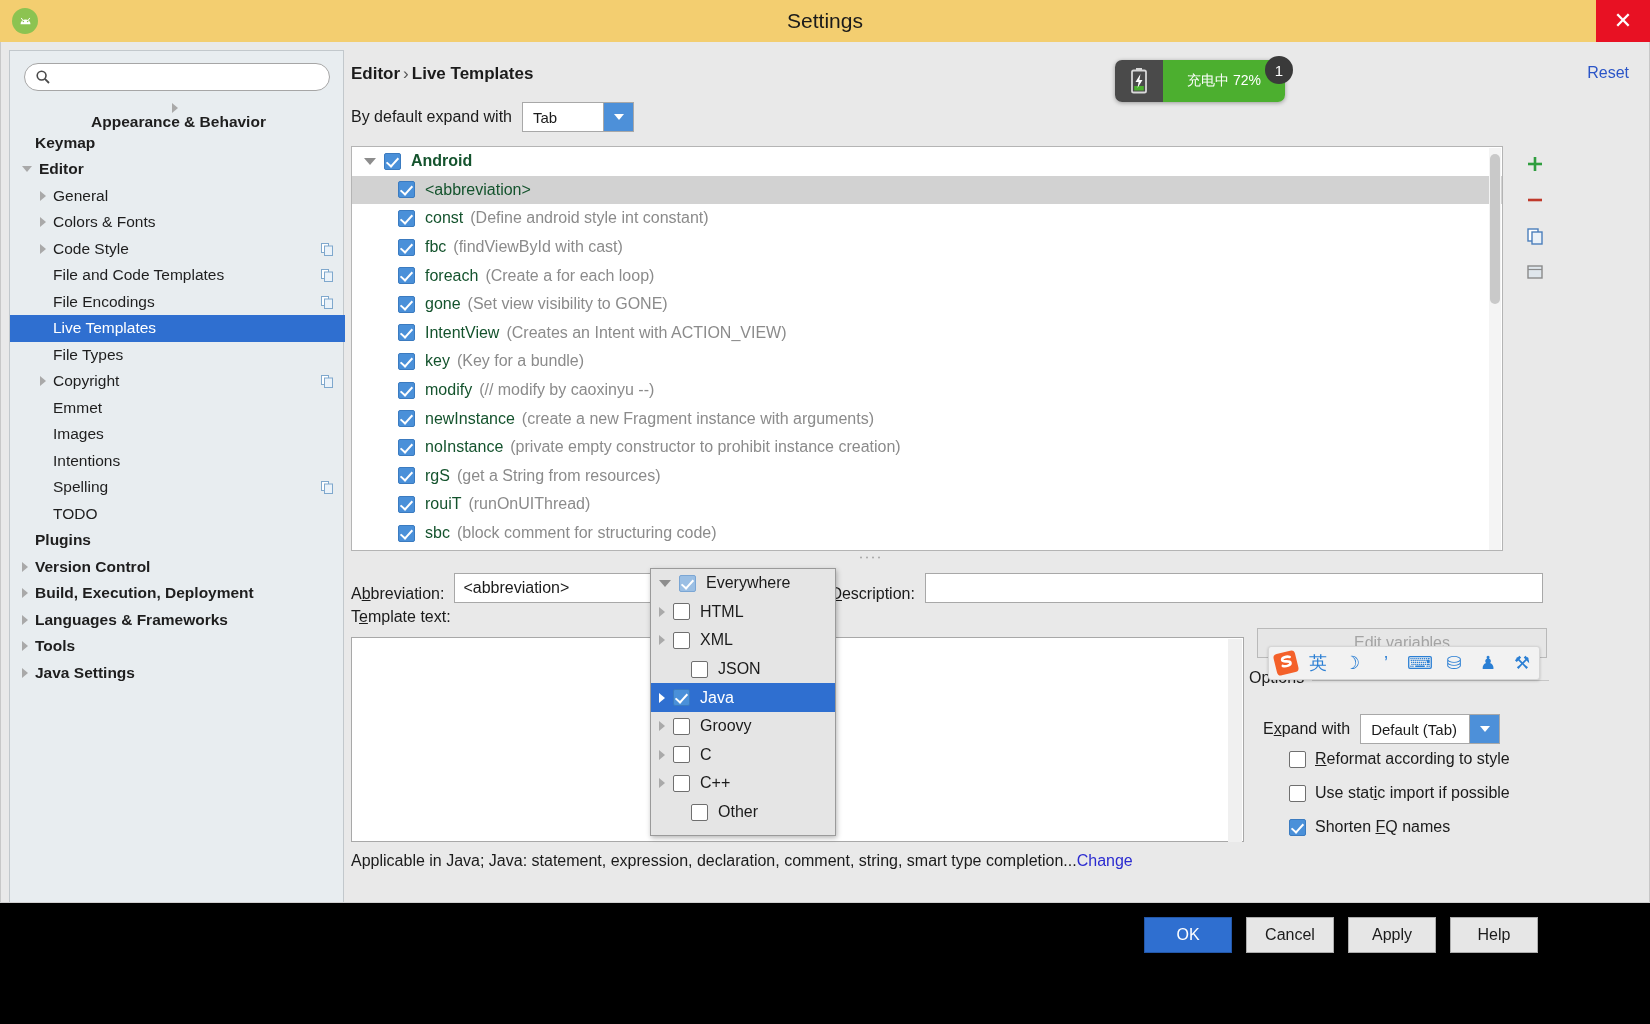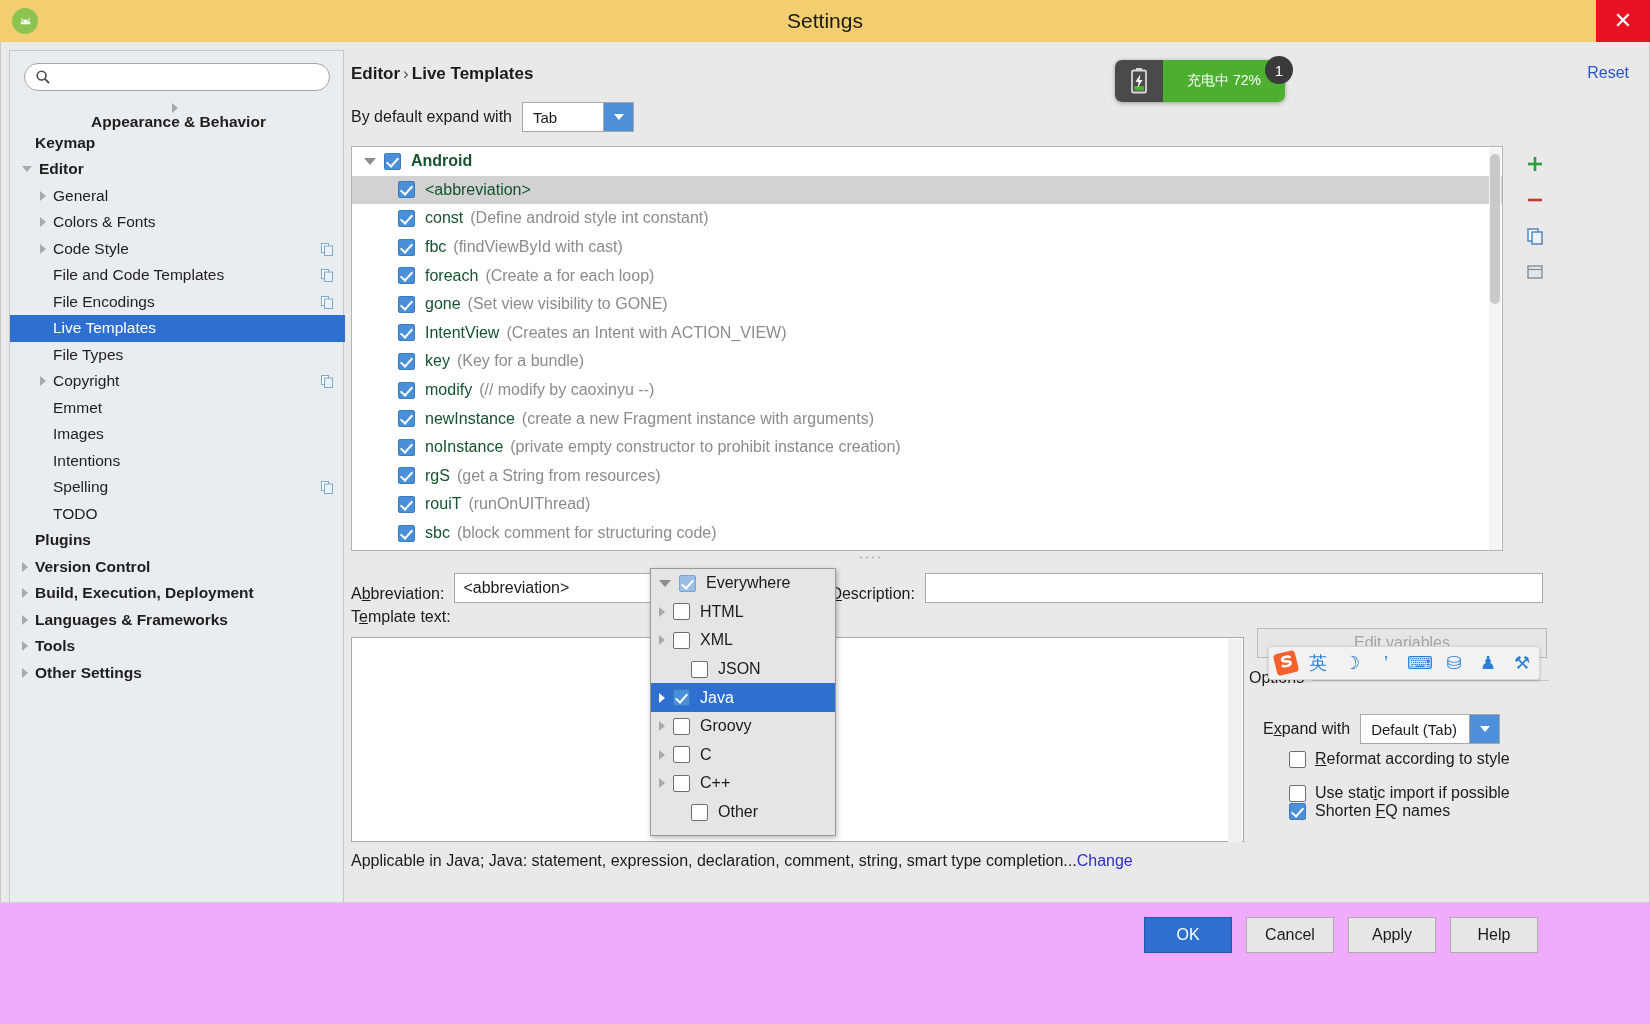--- a/index.html
+++ b/index.html
@@ -243,21 +243,21 @@
   .lrow2.sel .tw { border-left-color:#ffffff; }
   .lrow2 .twd {
     width:0;height:0; margin-right:8px; flex:0 0 auto;
     border-left:6px solid transparent;border-right:6px solid transparent;border-top:7px solid #8d8d8d;
   }
   .lrow2 .twblank { width:12px; margin-right:8px; flex:0 0 12px; }
 
   
   .footer {
     position:absolute; left:0; top:902px; width:1650px; height:122px;
-    background:#f0abfc;
+    background:#000000;
     border-top:1px solid #d0d0d0;
   }
   .fbtn {
     position:absolute; top:14px; height:36px; width:88px;
     border:1px solid #adadad; background:#e6e6e6;
     font-family:"Liberation Sans", sans-serif; font-size:16px; color:#1b1b1b;
     display:flex; align-items:center; justify-content:center;
   }
   .fbtn.primary { background:#2f6fd0; color:#ffffff; border:1px solid #2357a8; }
 
@@ -419,21 +419,21 @@
         <div class="tnode bold" style="padding-left: 12px;">
           <span class="arrow "></span>
           <span>Languages &amp; Frameworks</span>
         </div>
         <div class="tnode bold" style="padding-left: 12px;">
           <span class="arrow "></span>
           <span>Tools</span>
         </div>
         <div class="tnode bold" style="padding-left: 12px;">
           <span class="arrow "></span>
-          <span>Other Settings</span>
+          <span>Java Settings</span>
         </div>
       </div>
   </div>
 
   <div class="content">
 
     <div class="breadcrumb">
       <span>Editor</span><span class="sep">›</span><span>Live Templates</span>
     </div>
     <div class="reset-link">Reset</div>
@@ -607,21 +607,21 @@
 
       <div id="option-checks">
           <div class="opt-row" style="left: 40px; top: 70px;">
             <span class="cbox off"></span>
             <span><span class="u">R</span>eformat according to style</span>
           </div>
           <div class="opt-row" style="left: 40px; top: 104px;">
             <span class="cbox off"></span>
             <span>Use stat<span class="u">i</span>c import if possible</span>
           </div>
-          <div class="opt-row" style="left: 40px; top: 122px;">
+          <div class="opt-row" style="left: 40px; top: 138px;">
             <span class="cbox on"></span>
             <span>Shorten <span class="u">F</span>Q names</span>
           </div>
         </div>
     </div>
 
   </div>
 </div>
 
 <div class="lang-popup">

